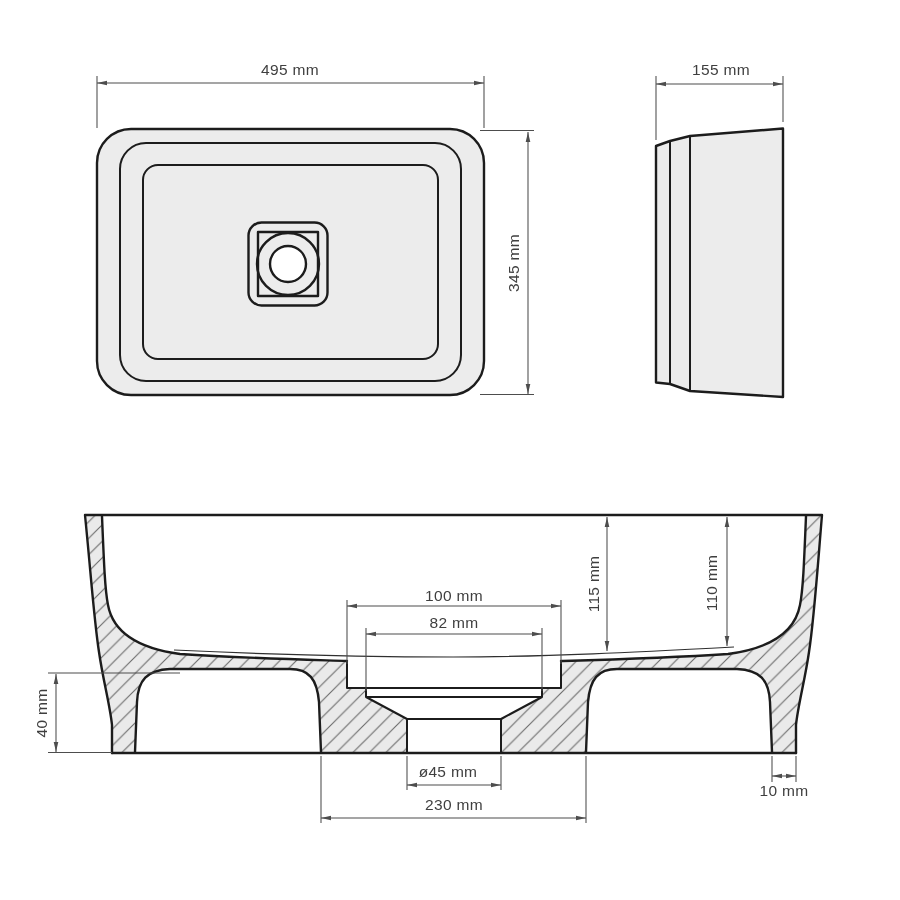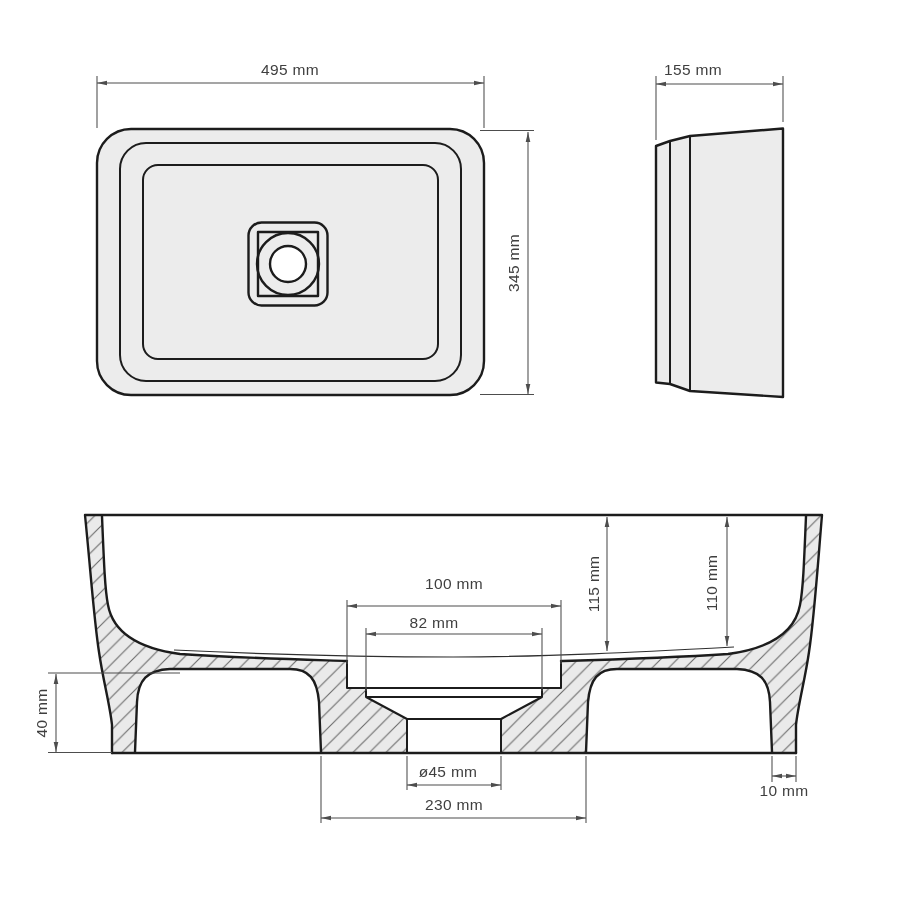--- a/index.html
+++ b/index.html
@@ -176,23 +176,23 @@
         <path class="ext" d="M772,756 L772,782 M796,756 L796,782"></path>
         <path class="dimline" d="M772,776 L796,776"></path>
         <polygon class="arrow" points="772,776 782,773.7 782,778.3"></polygon>
         <polygon class="arrow" points="796,776 786,773.7 786,778.3"></polygon>
       </g>
     </g>
   </svg>
 
   <span class="dim-label" style="left:290px;top:70px">495 mm</span>
   <span class="dim-label rot" style="left:514px;top:263px">345 mm</span>
-  <span class="dim-label" style="left:693px;top:70px">155 mm</span>
+  <span class="dim-label" style="left:721px;top:70px">155 mm</span>
   <span class="dim-label rot" style="left:594px;top:584px">115 mm</span>
   <span class="dim-label rot" style="left:712px;top:583px">110 mm</span>
-  <span class="dim-label" style="left:454px;top:584px">100 mm</span>
-  <span class="dim-label" style="left:434px;top:623px">82 mm</span>
+  <span class="dim-label" style="left:454px;top:596px">100 mm</span>
+  <span class="dim-label" style="left:454px;top:623px">82 mm</span>
   <span class="dim-label rot" style="left:42px;top:713px">40 mm</span>
   <span class="dim-label" style="left:448px;top:772px">ø45 mm</span>
   <span class="dim-label" style="left:454px;top:805px">230 mm</span>
   <span class="dim-label" style="left:784px;top:791px">10 mm</span>
 
 </div>
 
 </body></html>

